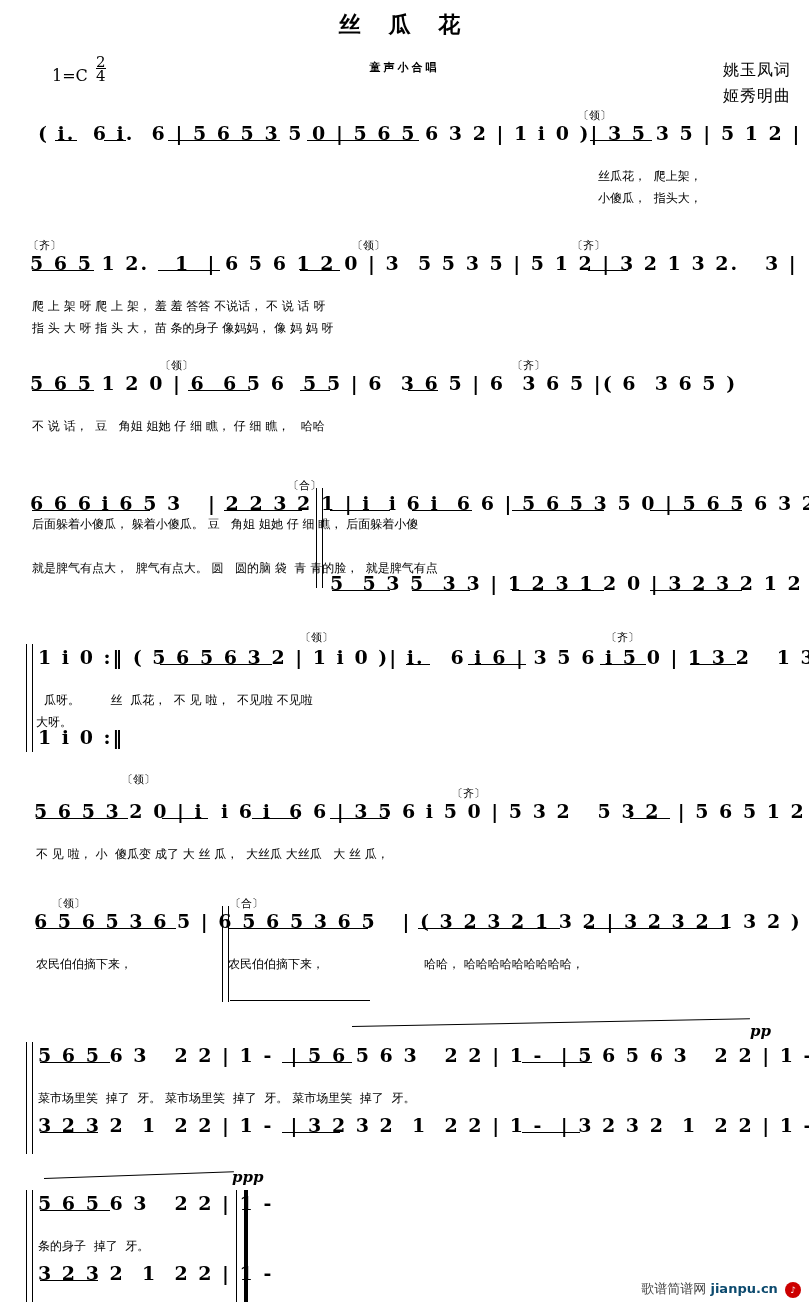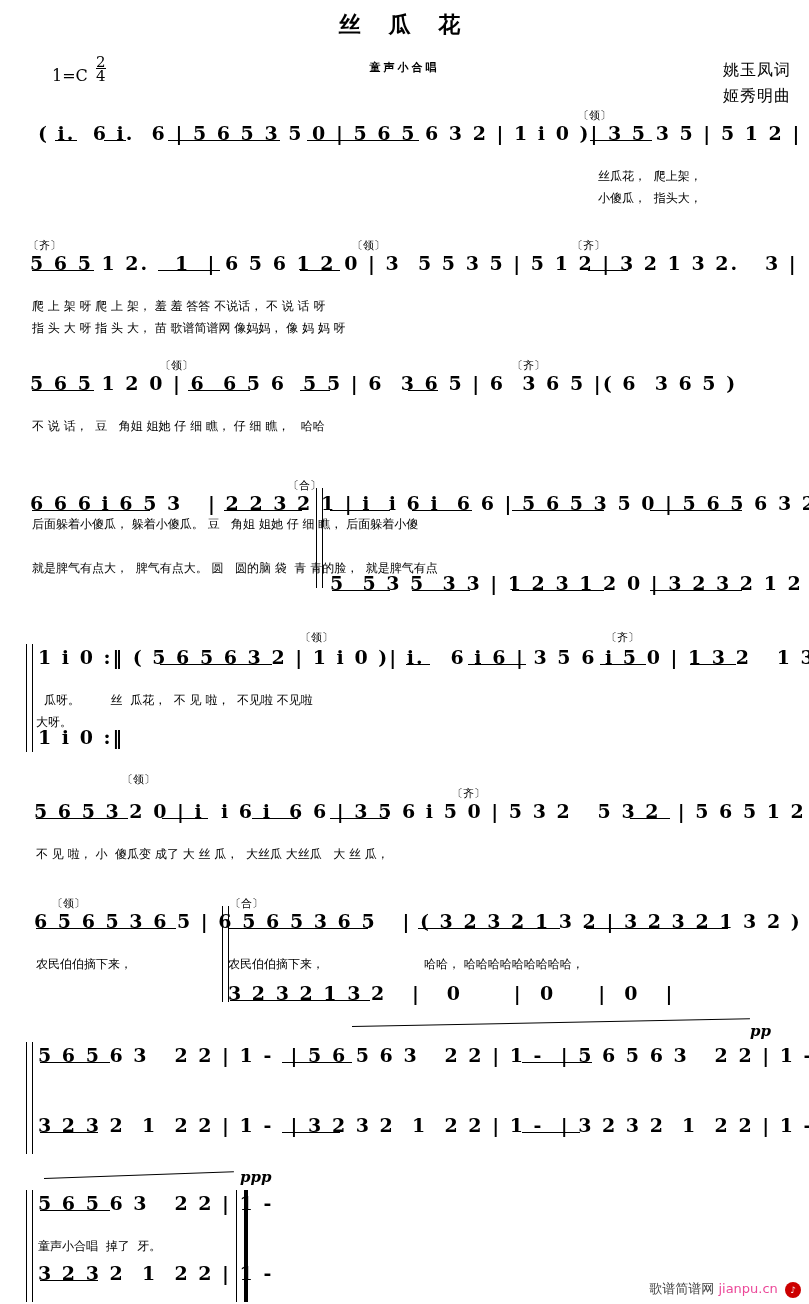--- a/index.html
+++ b/index.html
@@ -85,21 +85,21 @@
   }
   .hl{           
     position:absolute;
     border-top:1.4px solid #000;
   }
   .footer{
     position:absolute;right:8px;bottom:6px;
     font-size:13px;color:#444;
     font-family:"DejaVu Sans","Liberation Sans",sans-serif;
   }
-  .footer .site{color:#ec4899;font-weight:normal;}
+  .footer .site{color:#0c4a6e;font-weight:bold;}
   .footer .dots{
     display:inline-block;width:16px;height:16px;border-radius:50%;
     background:#c00;color:#fff;font-size:9px;text-align:center;line-height:16px;
     vertical-align:middle;margin-left:3px;
   }
 </style>
 </head>
 <body>
 
 <div class="sheet">
@@ -126,21 +126,21 @@
 
   <div class="mk" style="left:28px;top:238px;">〔齐〕</div>
   <div class="mk" style="left:352px;top:238px;">〔领〕</div>
   <div class="mk" style="left:572px;top:238px;">〔齐〕</div>
   <div class="n" style="left:30px;top:252px;">5 6 5 1 2.   1  | 6 5 6 1 2 0 | 3  5 5 3 5 | 5 1 2 | 3 2 1 3 2.   3 |</div>
   <div class="hl" style="left:32px;top:270px;width:62px;"></div>
   <div class="hl" style="left:158px;top:270px;width:62px;"></div>
   <div class="hl" style="left:300px;top:270px;width:40px;"></div>
   <div class="hl" style="left:588px;top:270px;width:40px;"></div>
   <div class="ly" style="left:32px;top:298px;">爬 上 架 呀 爬 上 架， 羞 羞 答答 不说话， 不 说 话 呀</div>
-  <div class="ly" style="left:32px;top:320px;">指 头 大 呀 指 头 大， 苗 歌谱简谱网 像妈妈， 像 妈 妈 呀</div>
+  <div class="ly" style="left:32px;top:320px;">指 头 大 呀 指 头 大， 苗 条的身子 像妈妈， 像 妈 妈 呀</div>
 
   <div class="mk" style="left:160px;top:358px;">〔领〕</div>
   <div class="mk" style="left:512px;top:358px;">〔齐〕</div>
   <div class="n" style="left:30px;top:372px;">5 6 5 1 2 0 | 6  6 5 6  5 5 | 6  3 6 5 | 6  3 6 5 |( 6  3 6 5 )</div>
   <div class="hl" style="left:32px;top:390px;width:62px;"></div>
   <div class="hl" style="left:188px;top:390px;width:62px;"></div>
   <div class="hl" style="left:300px;top:390px;width:30px;"></div>
   <div class="hl" style="left:408px;top:390px;width:30px;"></div>
   <div class="ly" style="left:32px;top:418px;">不 说 话，  豆   角姐 姐她 仔 细 瞧， 仔 细 瞧，   哈哈</div>
 
@@ -191,43 +191,43 @@
   <div class="n" style="left:34px;top:910px;">6 5 6 5 3 6 5 | 6 5 6 5 3 6 5   | ( 3 2 3 2 1 3 2 | 3 2 3 2 1 3 2 ) |</div>
   <div class="hl" style="left:36px;top:928px;width:140px;"></div>
   <div class="hl" style="left:228px;top:928px;width:140px;"></div>
   <div class="hl" style="left:418px;top:928px;width:142px;"></div>
   <div class="hl" style="left:586px;top:928px;width:142px;"></div>
   <div class="ly" style="left:36px;top:956px;">农民伯伯摘下来，</div>
   <div class="ly" style="left:228px;top:956px;">农民伯伯摘下来，</div>
   <div class="ly" style="left:424px;top:956px;">哈哈， 哈哈哈哈哈哈哈哈哈，</div>
   <div class="bar" style="left:222px;top:906px;height:96px;"></div>
   <div class="bar" style="left:228px;top:906px;height:96px;"></div>
-  <div class="n" style="left:228px;top:982px;">3 2 3 2 1 3 2   |   0      |  0     |  0   |</div>
   <div class="hl" style="left:230px;top:1000px;width:140px;"></div>
 
   <div class="hl" style="left:352px;top:1026px;width:398px;transform:rotate(-1.1deg);transform-origin:left center;"></div>
   <div class="dyn" style="left:750px;top:1022px;">pp</div>
   <div class="bar" style="left:26px;top:1042px;height:112px;"></div>
   <div class="bar" style="left:32px;top:1042px;height:112px;"></div>
   <div class="n" style="left:38px;top:1044px;">5 6 5 6 3   2 2 | 1 -  | 5 6 5 6 3   2 2 | 1 -  | 5 6 5 6 3   2 2 | 1 -</div>
   <div class="hl" style="left:40px;top:1062px;width:70px;"></div>
   <div class="hl" style="left:282px;top:1062px;width:70px;"></div>
   <div class="hl" style="left:522px;top:1062px;width:70px;"></div>
+  <div class="ly" style="left:38px;top:1090px;">菜市场里笑  掉了  牙。 菜市场里笑  掉了  牙。 菜市场里笑  掉了  牙。</div>
   <div class="n" style="left:38px;top:1114px;">3 2 3 2  1  2 2 | 1 -  | 3 2 3 2  1  2 2 | 1 -  | 3 2 3 2  1  2 2 | 1 -</div>
   <div class="hl" style="left:40px;top:1132px;width:58px;"></div>
   <div class="hl" style="left:282px;top:1132px;width:58px;"></div>
   <div class="hl" style="left:522px;top:1132px;width:58px;"></div>
 
   <div class="hl" style="left:44px;top:1178px;width:190px;transform:rotate(-2deg);transform-origin:left center;"></div>
-  <div class="dyn" style="left:240px;top:1168px;">ppp</div>
+  <div class="dyn" style="left:232px;top:1168px;">ppp</div>
   <div class="bar" style="left:26px;top:1190px;height:112px;"></div>
   <div class="bar" style="left:32px;top:1190px;height:112px;"></div>
   <div class="n" style="left:38px;top:1192px;">5 6 5 6 3   2 2 | 1 -</div>
   <div class="hl" style="left:40px;top:1210px;width:70px;"></div>
-  <div class="ly" style="left:38px;top:1238px;">童声小合唱  掉了  牙。</div>
+  <div class="ly" style="left:38px;top:1238px;">条的身子  掉了  牙。</div>
   <div class="n" style="left:38px;top:1262px;">3 2 3 2  1  2 2 | 1 -</div>
   <div class="hl" style="left:40px;top:1280px;width:58px;"></div>
   <div class="bar" style="left:236px;top:1190px;height:112px;"></div>
   <div class="bar" style="left:244px;top:1190px;height:112px;border-left-width:4px;"></div>
 
   <div class="footer">
     <span>歌谱简谱网</span>
     <span class="site">jianpu.cn</span>
     <span class="dots">♪</span>
   </div>

